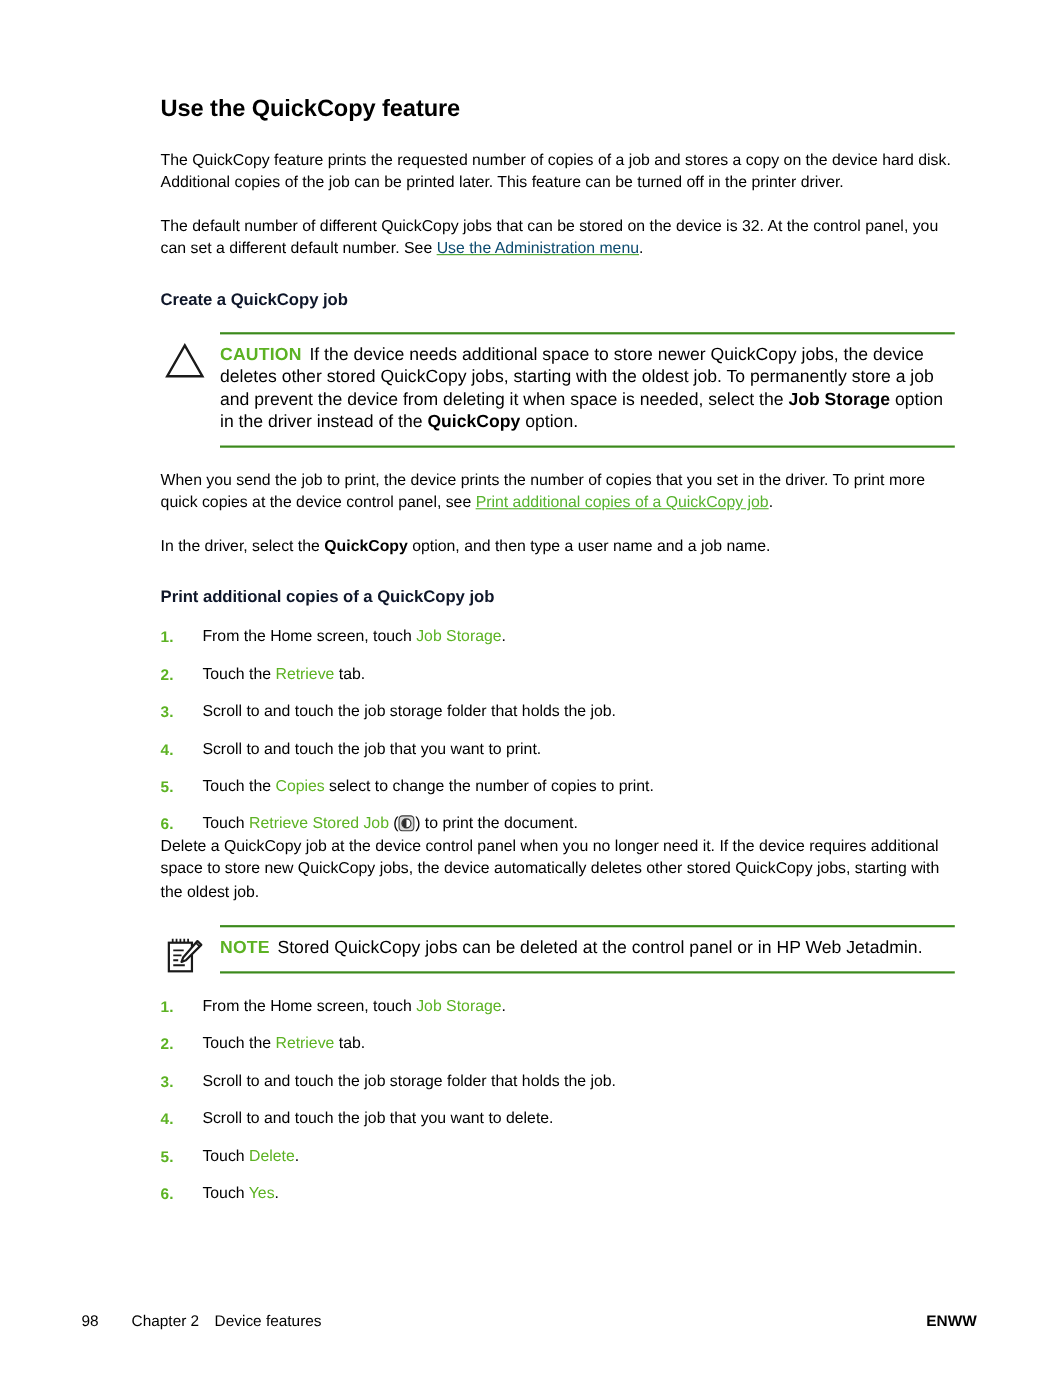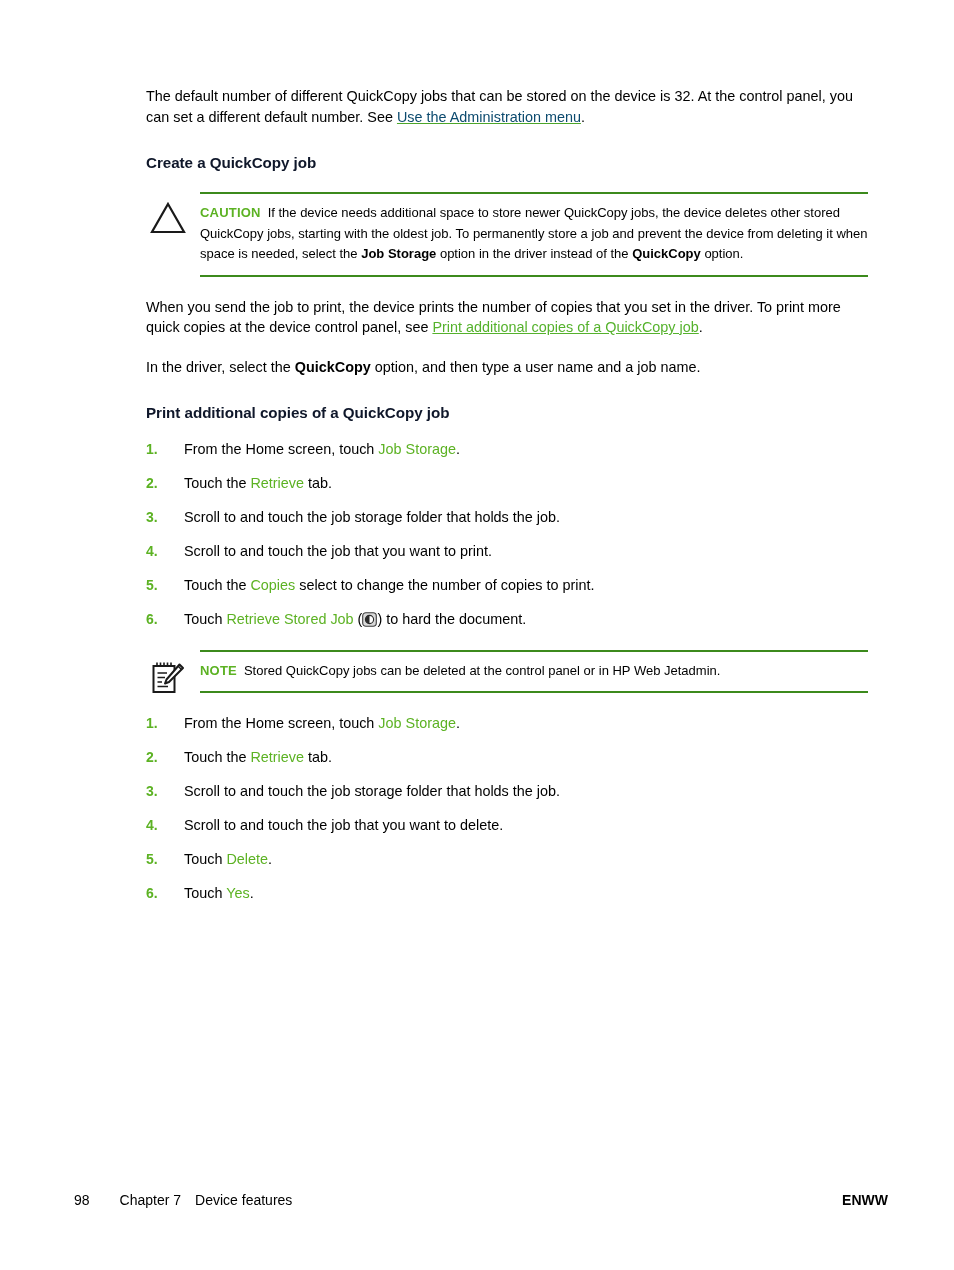--- a/index.html
+++ b/index.html
@@ -85,21 +85,21 @@
     top: 8px;
     width: 42px;
     height: 40px;
   }
   .admon-inner {
     border-top: 2px solid #3C8A1C;
     border-bottom: 2px solid #3C8A1C;
     padding: 9px 0 10px 0;
   }
   .admon-text {
-    font-size: 13px;
+    font-size: 16px;
     line-height: 20.5px;
     margin: 0;
   }
   .admon-label {
     color: #5CB223;
     font-weight: bold;
     letter-spacing: 0.2px;
     margin-right: 7px;
   }
 
@@ -165,21 +165,23 @@
     right: 0; top: 0; font-weight: bold;
   }
 </style>
 </head>
 <body>
 
 <div class="page">
 
   <div class="content">
 
-
+    <h1 class="title">Use the QuickCopy feature</h1>
+
+    <p class="body">The QuickCopy feature prints the requested number of copies of a job and stores a copy on the device hard disk. Additional copies of the job can be printed later. This feature can be turned off in the printer driver.</p>
 
     <p class="body"><span>The default number of different QuickCopy jobs that can be stored on the device is 32. At the control panel, you can set a different default number. See </span><a class="xref dark" href="#">Use the Administration menu</a><span>.</span></p>
 
     <h2 class="subhead">Create a QuickCopy job</h2>
 
     <div class="admon">
       <div class="admon-icon">
         <svg class="tri-svg" width="40" height="36" viewBox="0 0 40 36" aria-hidden="true">
           <path d="M20 4 L36 32 L4 32 Z" fill="none" stroke="#1a1a1a" stroke-width="2.2" stroke-linejoin="miter"></path>
         </svg>
@@ -217,27 +219,28 @@
 
         <li>
           <span class="num">5.</span><span>Touch the </span><span class="uiterm">Copies</span><span> select to change the number of copies to print.</span>
         </li>
 
         <li>
           <span class="num">6.</span><span>Touch </span><span class="uiterm">Retrieve Stored Job</span><span> (</span><span class="startbtn"><svg width="15" height="15" viewBox="0 0 15 15" aria-hidden="true">
                 <rect x="0.7" y="0.7" width="13.6" height="13.6" rx="3.2" ry="3.2" fill="#d9d9d9" stroke="#3d3d3d" stroke-width="1.1"></rect>
                 <circle cx="7.5" cy="7.5" r="4.1" fill="#ffffff" stroke="#2b2b2b" stroke-width="1.1"></circle>
                 <path d="M7.5 3.6 A3.9 3.9 0 0 0 7.5 11.4 Z" fill="#2b2b2b"></path>
-              </svg></span><span>) to hard the document.</span>
+              </svg></span><span>) to print the document.</span>
         </li>
 
       </ol>
     </div>
 
 
+    <p class="body">Delete a QuickCopy job at the device control panel when you no longer need it. If the device requires additional space to store new QuickCopy jobs, the device automatically deletes other stored QuickCopy jobs, starting with the oldest job.</p>
 
     <div class="admon">
       <div class="admon-icon">
         <svg width="40" height="40" viewBox="0 0 40 40" aria-hidden="true">
           <rect x="5.5" y="8" width="21" height="26" fill="#ffffff" stroke="#1a1a1a" stroke-width="2"></rect>
           <path d="M9 8 L9 4.5 M12.5 8 L12.5 4.5 M16 8 L16 4.5 M19.5 8 L19.5 4.5 M23 8 L23 4.5" stroke="#1a1a1a" stroke-width="1.6" fill="none"></path>
           <path d="M9.5 15 L19 15 M9.5 19.5 L17 19.5 M9.5 24 L14 24 M9.5 28.5 L20 28.5" stroke="#1a1a1a" stroke-width="1.7" fill="none"></path>
           <path d="M31.5 6.5 L35 10 L21 24 L17 25.5 L18.5 21.5 Z" fill="#ffffff" stroke="#1a1a1a" stroke-width="2" stroke-linejoin="round"></path>
           <path d="M30 8 L33.5 11.5" stroke="#1a1a1a" stroke-width="1.5"></path>
         </svg>
@@ -273,17 +276,17 @@
         <li>
           <span class="num">6.</span><span>Touch </span><span class="uiterm">Yes</span><span>.</span>
         </li>
 
       </ol>
     </div>
 
   </div>
 
   <div class="footer">
-    <div class="left"><span class="pageno">98</span><span class="chap">Chapter 7</span><span>Device features</span></div>
+    <div class="left"><span class="pageno">98</span><span class="chap">Chapter 2</span><span>Device features</span></div>
     <div class="right">ENWW</div>
   </div>
 
 </div>
 
 </body></html>

